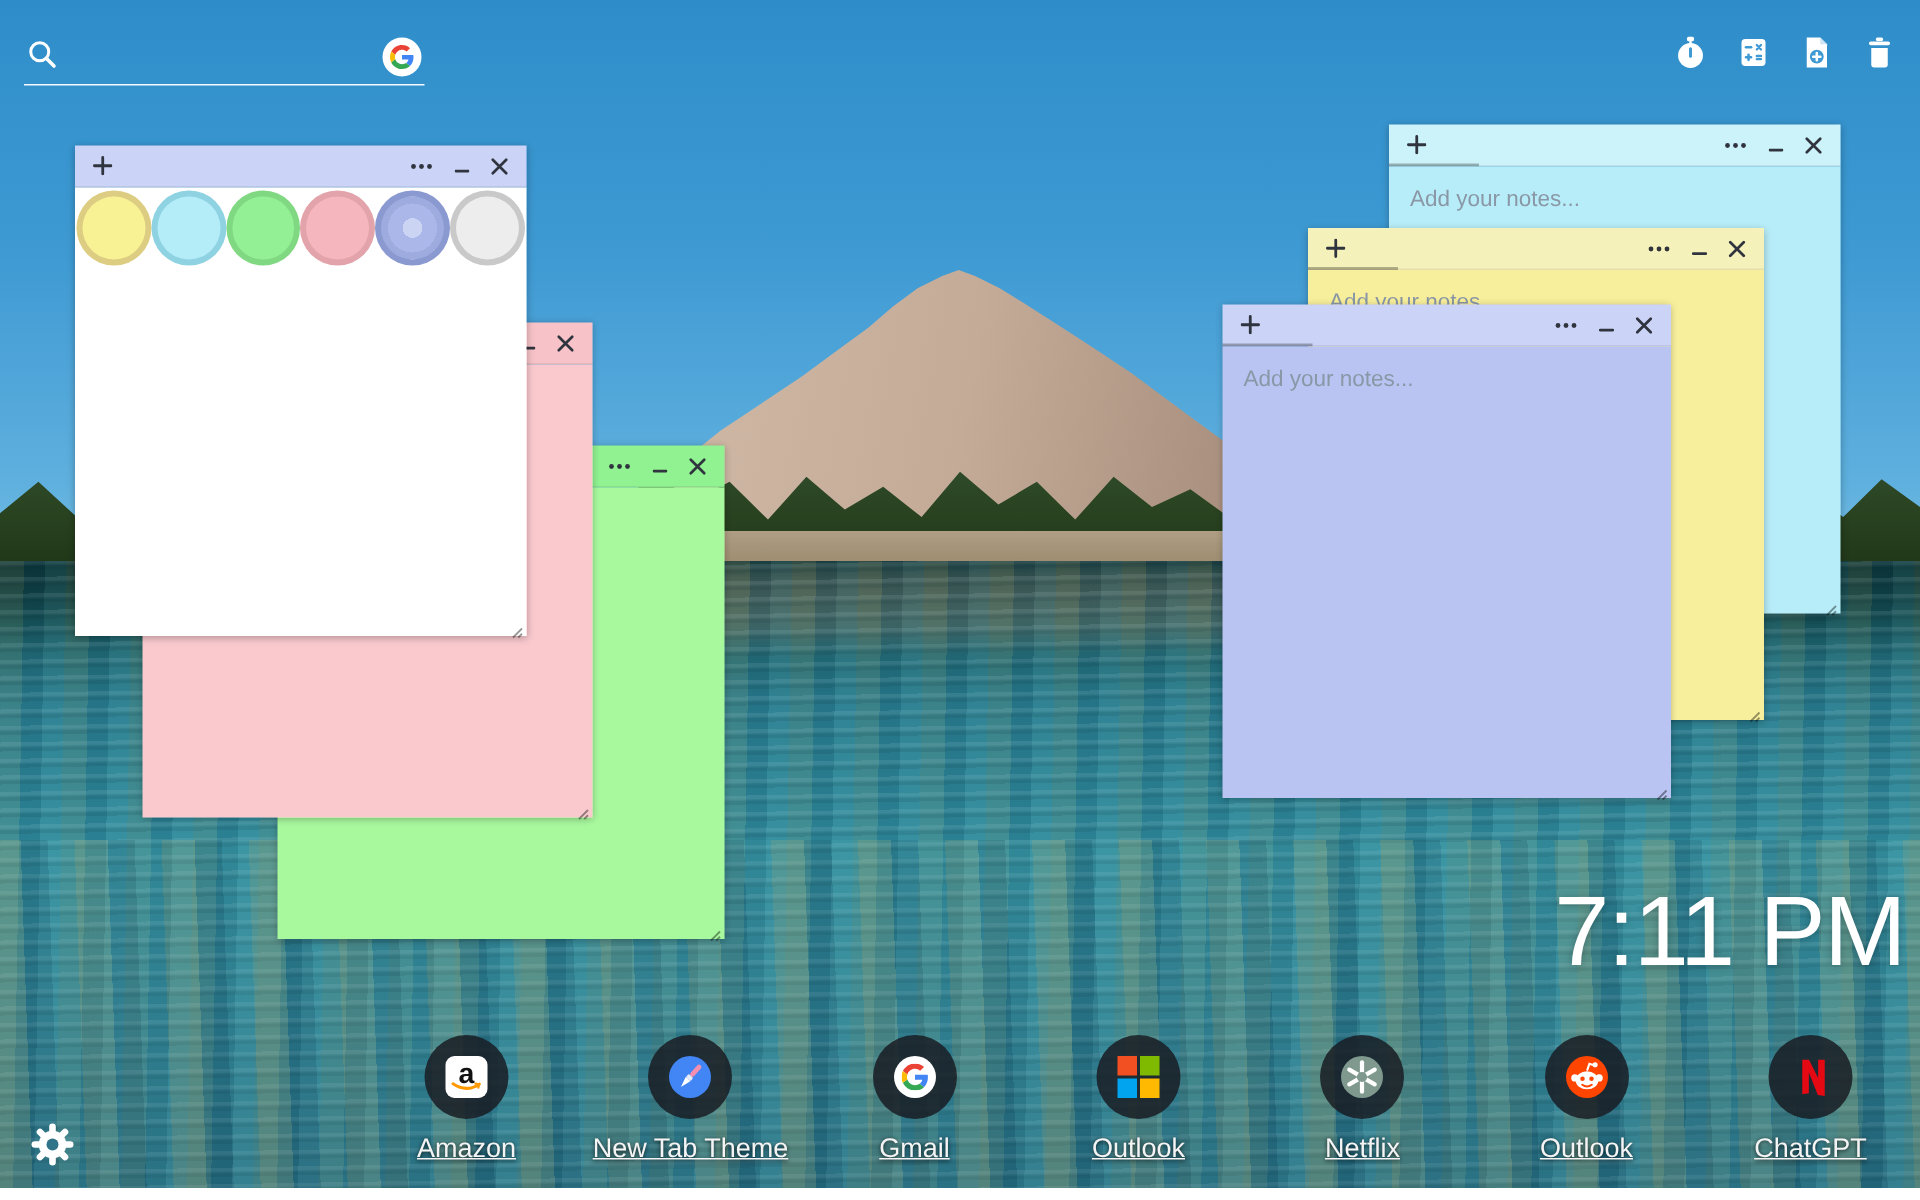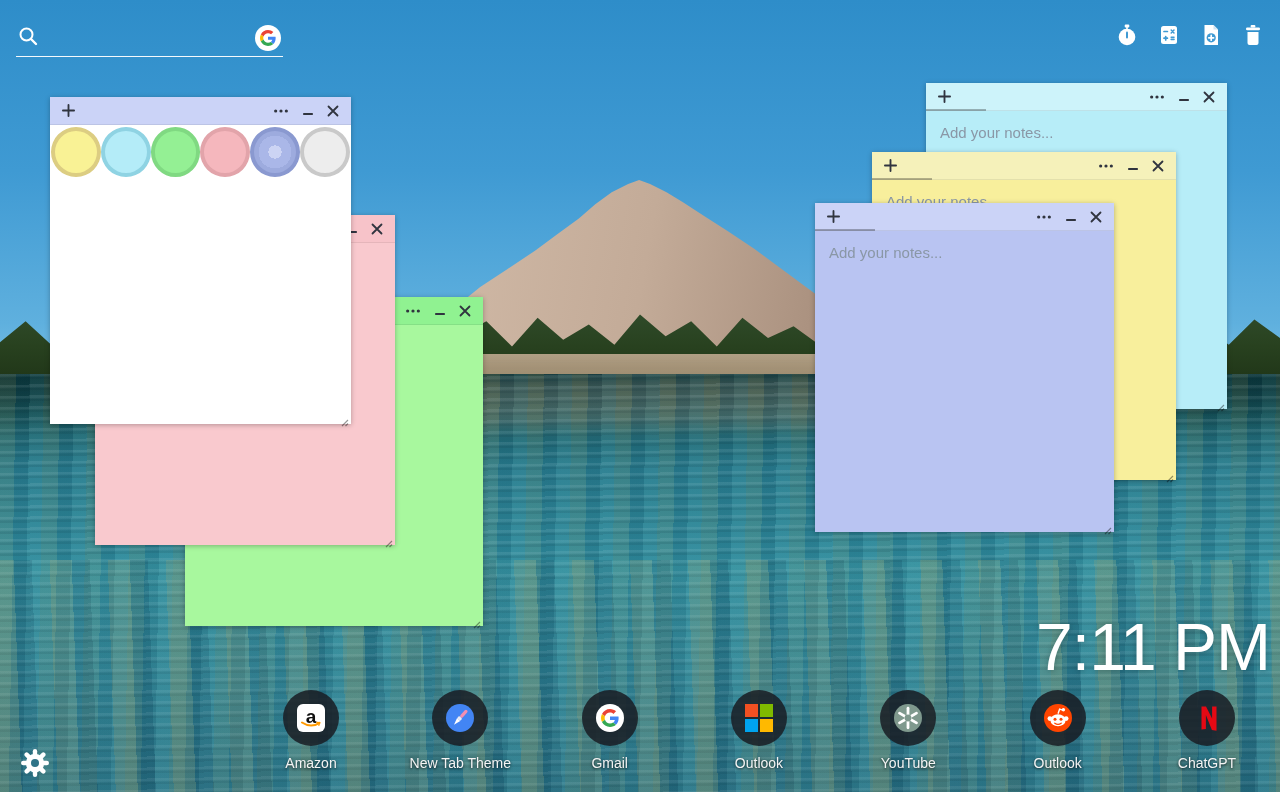--- a/index.html
+++ b/index.html
@@ -80,28 +80,28 @@
   .swatch{width:42px;height:42px;border-radius:50%;border:4px solid;cursor:pointer;box-sizing:content-box;}
   .sw-yellow{background:#f9f295;border-color:#dccd82;}
   .sw-cyan{background:#b4ecf8;border-color:#8fd3e3;}
   .sw-green{background:#94f094;border-color:#80d982;}
   .sw-pink{background:#f5b7bd;border-color:#e2a4aa;}
   .sw-peri{background:radial-gradient(circle,#ccd4f4 0 22%,#aab7e8 22% 55%,#9dabde 55% 100%);border-color:#8a99d0;}
   .sw-white{background:#ededed;border-color:#c9c9c9;}
 
   
   .clock{position:absolute;right:10px;top:582px;z-index:19;color:#fff;font-size:66px;
-       letter-spacing:-1px;font-weight:400;text-shadow:0 1px 6px rgba(0,0,0,.25);margin-top:27px;}
+       letter-spacing:-1px;font-weight:400;text-shadow:0 1px 6px rgba(0,0,0,.25);}
 
   
   .dock{position:absolute;left:261px;top:690px;width:996px;z-index:20;display:flex;justify-content:space-between;}
   .dock-item{width:100px;display:flex;flex-direction:column;align-items:center;gap:9px;cursor:pointer;}
   .dock-circle{width:56px;height:56px;border-radius:50%;background:rgba(25,28,35,.85);
        display:flex;align-items:center;justify-content:center;}
-  .dock-label{font-size:14px;color:#f4f4f4;text-shadow:0 1px 3px rgba(0,0,0,.8);white-space:nowrap;}
+  .dock-label{font-size:18px;color:#f4f4f4;text-shadow:0 1px 3px rgba(0,0,0,.8);white-space:nowrap;text-decoration:underline;}
   .amazon-tile{width:28px;height:28px;background:#fff;border-radius:6px;position:relative;
        display:flex;align-items:center;justify-content:center;}
   .amazon-a{font-size:19px;font-weight:bold;color:#111;line-height:1;margin-top:-4px;}
   .amazon-smile{position:absolute;left:3px;bottom:3px;}
   .google-tile{width:28px;height:28px;background:#fff;border-radius:50%;
        display:flex;align-items:center;justify-content:center;}
   .ms-grid{width:28px;height:28px;display:grid;grid-template-columns:13px 13px;grid-template-rows:13px 13px;gap:2px;}
   .ms-grid i{display:block;}
   .ms-r{background:#f25022;} .ms-g{background:#7fba00;} .ms-b{background:#00a4ef;} .ms-y{background:#ffb900;}
 
@@ -475,21 +475,21 @@
             <rect x="13.6" y="3.8" width="2.8" height="11.5" rx="1.4"></rect>
             <rect x="13.6" y="3.8" width="2.8" height="11.5" rx="1.4" transform="rotate(60 15 15)"></rect>
             <rect x="13.6" y="3.8" width="2.8" height="11.5" rx="1.4" transform="rotate(120 15 15)"></rect>
             <rect x="13.6" y="3.8" width="2.8" height="11.5" rx="1.4" transform="rotate(180 15 15)"></rect>
             <rect x="13.6" y="3.8" width="2.8" height="11.5" rx="1.4" transform="rotate(240 15 15)"></rect>
             <rect x="13.6" y="3.8" width="2.8" height="11.5" rx="1.4" transform="rotate(300 15 15)"></rect>
           </g>
           <circle cx="15" cy="15" r="3.4" fill="#7f998e"></circle>
         </svg>
       </div>
-      <span class="dock-label">YouTube</span>
+      <span class="dock-label">Netflix</span>
     </div>
 
 
     <div class="dock-item">
       <div class="dock-circle">
         <svg width="30" height="30" viewBox="0 0 30 30">
           <circle cx="15" cy="15" r="14" fill="#ff4500"></circle>
           <path d="M15.2 10.2l1.4-4 3.1.9" stroke="#fff" stroke-width="1.4" fill="none" stroke-linecap="round"></path>
           <circle cx="20.4" cy="6.8" r="1.7" fill="#fff"></circle>
           <circle cx="6.9" cy="15.6" r="2.4" fill="#fff"></circle>

